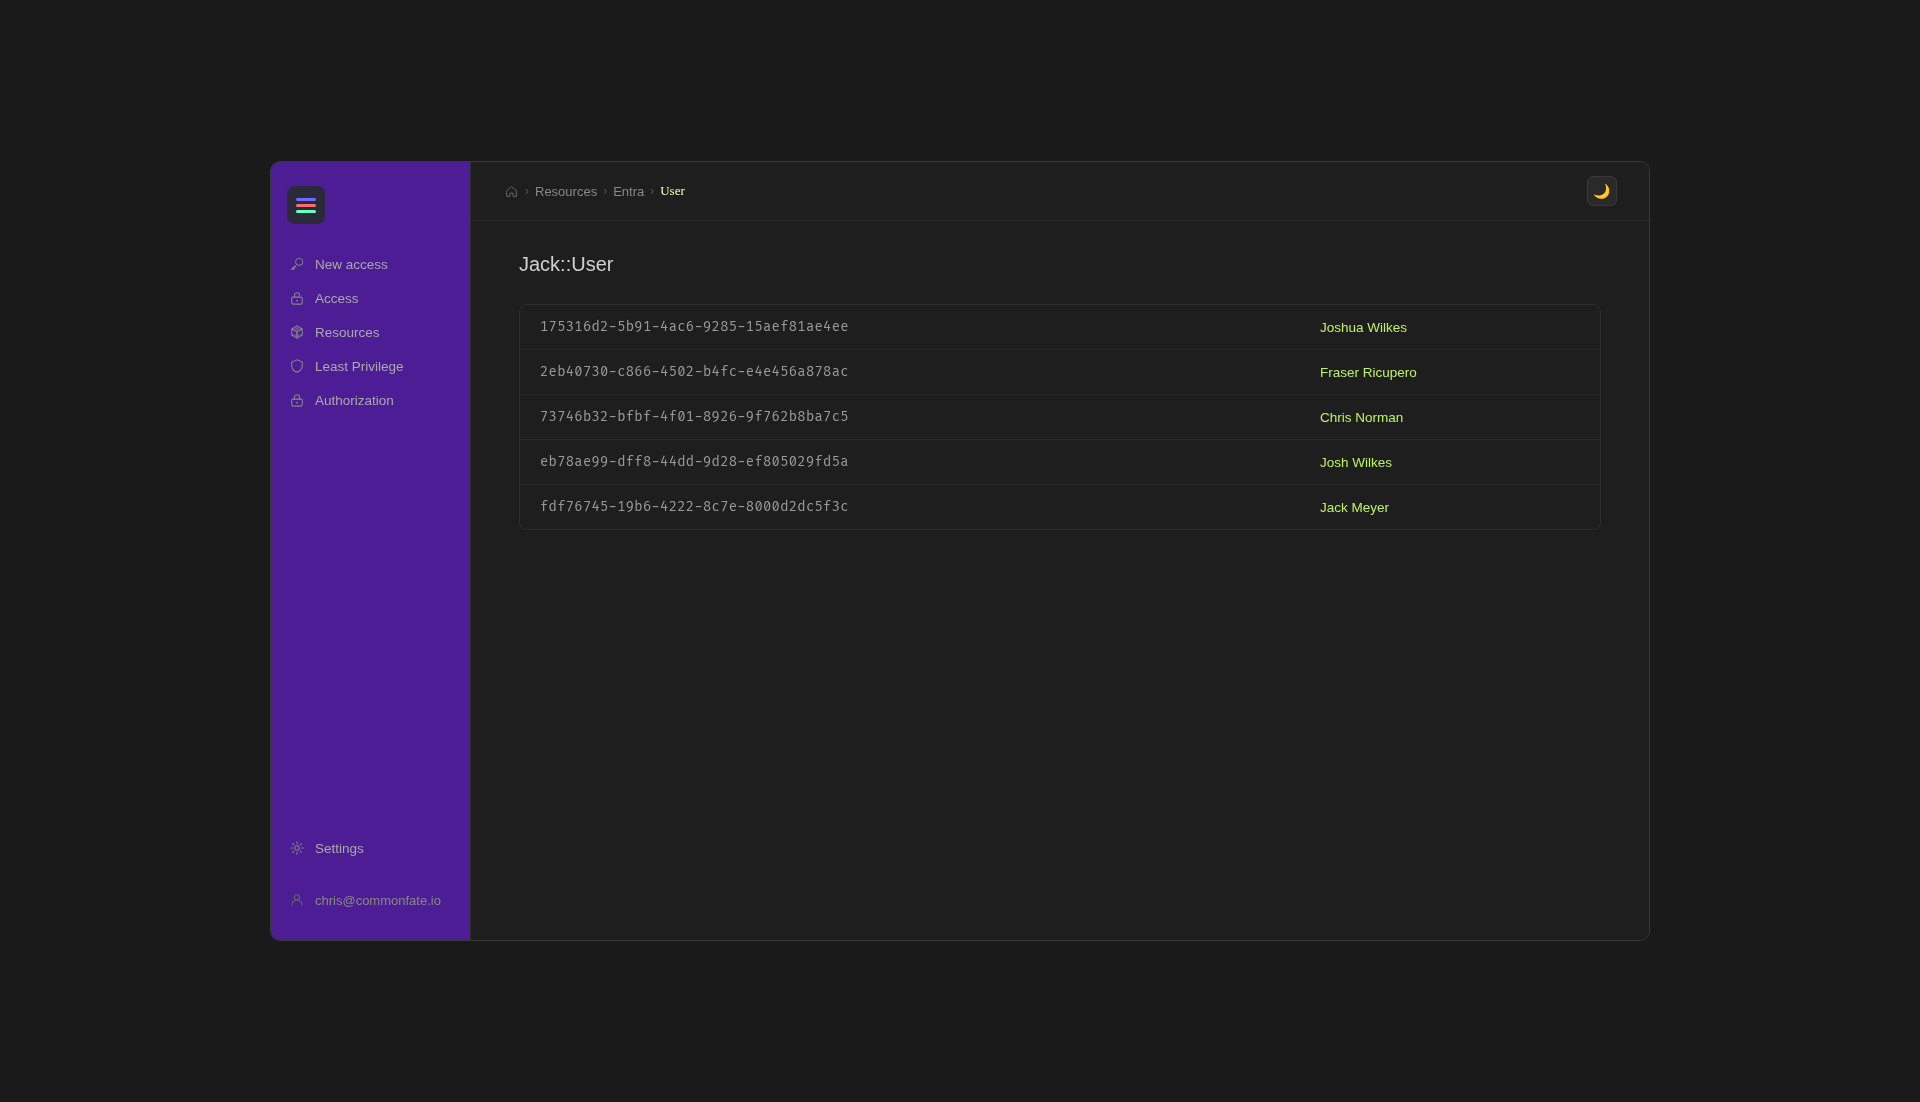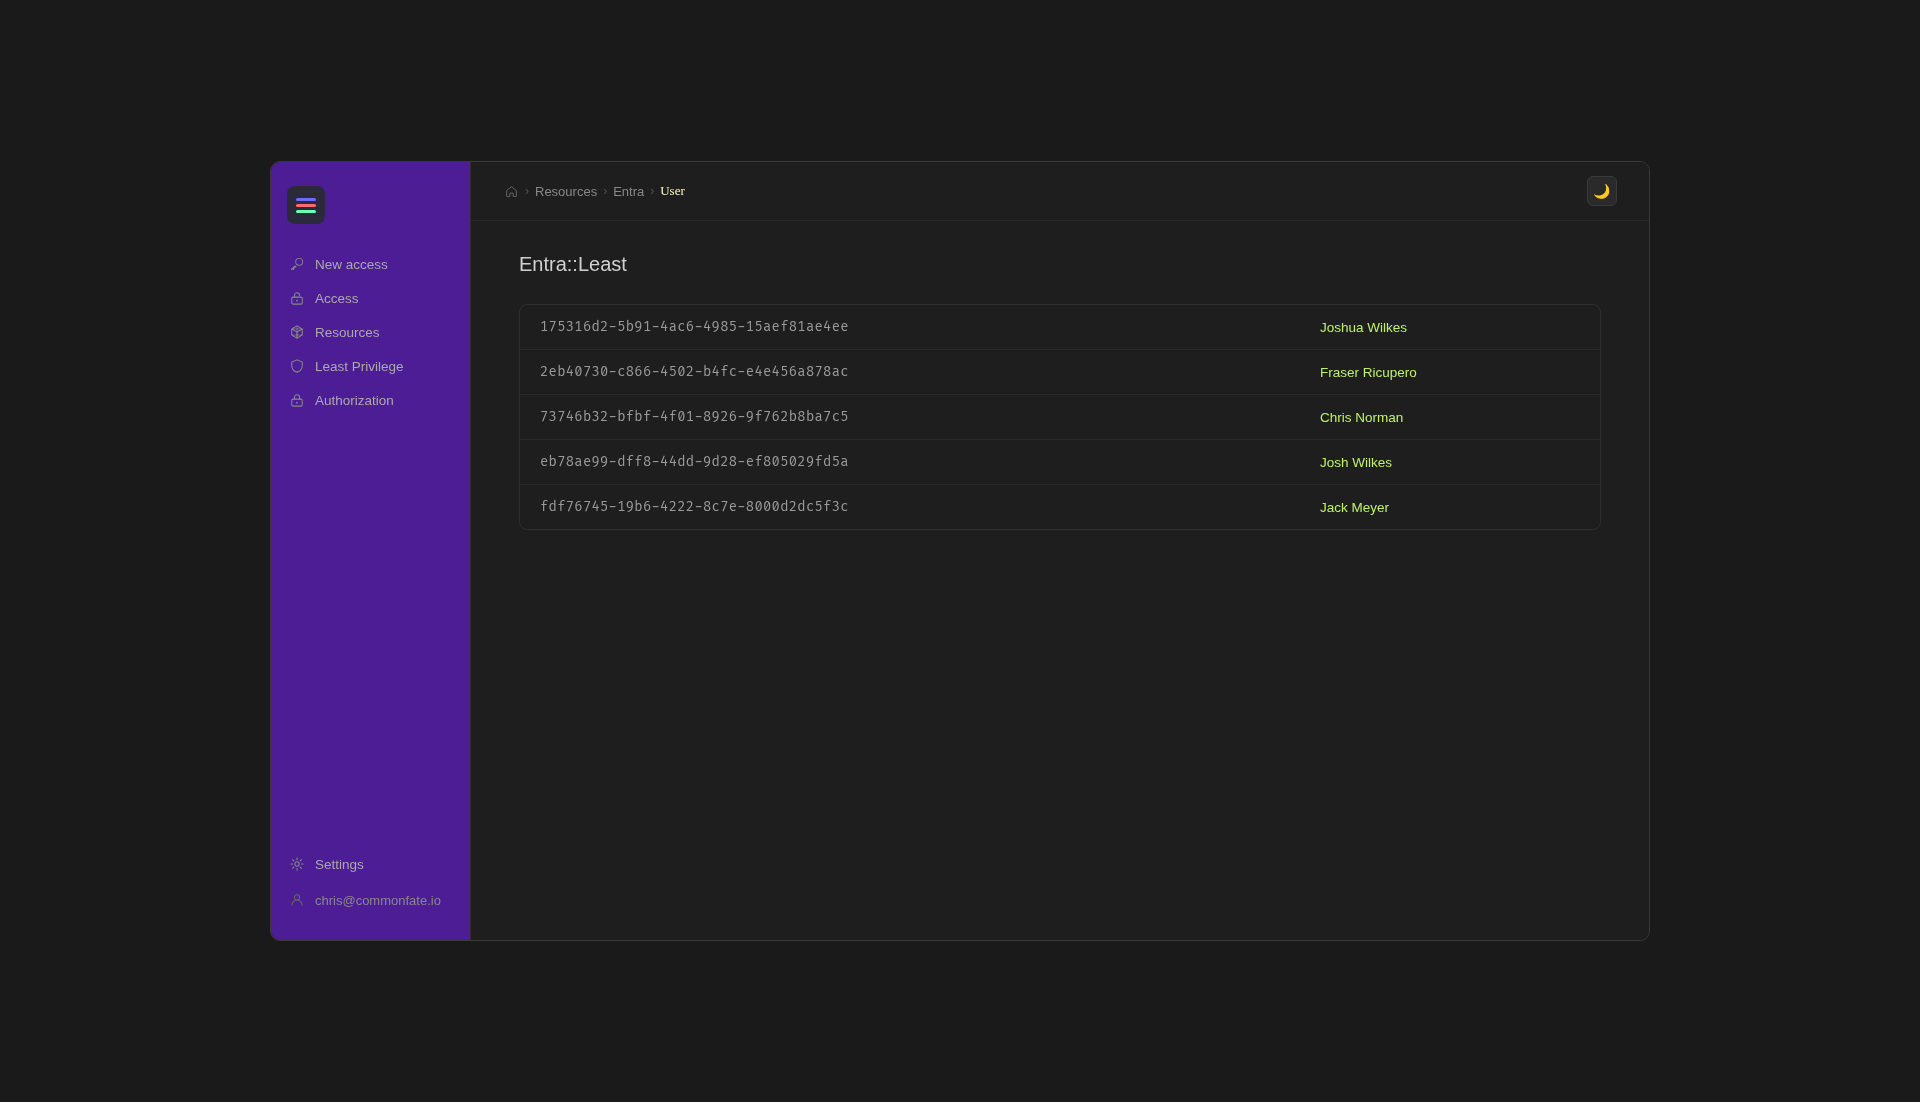--- a/index.html
+++ b/index.html
@@ -93,21 +93,21 @@
       display: flex;
       align-items: center;
       justify-content: center;
       flex-shrink: 0;
     }
 
     .sidebar-bottom {
       padding: 8px 8px;
       display: flex;
       flex-direction: column;
-      gap: 4px;
+      gap: 20px;
     }
 
     .sidebar-user {
       display: flex;
       align-items: center;
       gap: 10px;
       padding: 8px 10px;
       color: #888;
       font-size: 13px;
       border-radius: 6px;
@@ -335,26 +335,26 @@
         <span class="breadcrumb-item">Entra</span>
         <span class="breadcrumb-sep">›</span>
         <span class="breadcrumb-item active">User</span>
       </div>
       <div class="topbar-actions">
         <div class="theme-toggle">🌙</div>
       </div>
     </div>
 
     <div class="content-area">
-      <h1 class="page-title">Entra::Least</h1>
+      <h1 class="page-title">Jack::User</h1>
 
       <div class="data-table">
 
       <div class="table-row">
-            <span class="table-cell-id">175316d2-5b91-4ac6-4985-15aef81ae4ee</span>
+            <span class="table-cell-id">175316d2-5b91-4ac6-9285-15aef81ae4ee</span>
             <span class="table-cell-name">Joshua Wilkes</span>
           </div>
           <div class="table-row">
             <span class="table-cell-id">2eb40730-c866-4502-b4fc-e4e456a878ac</span>
             <span class="table-cell-name">Fraser Ricupero</span>
           </div>
           <div class="table-row">
             <span class="table-cell-id">73746b32-bfbf-4f01-8926-9f762b8ba7c5</span>
             <span class="table-cell-name">Chris Norman</span>
           </div>

